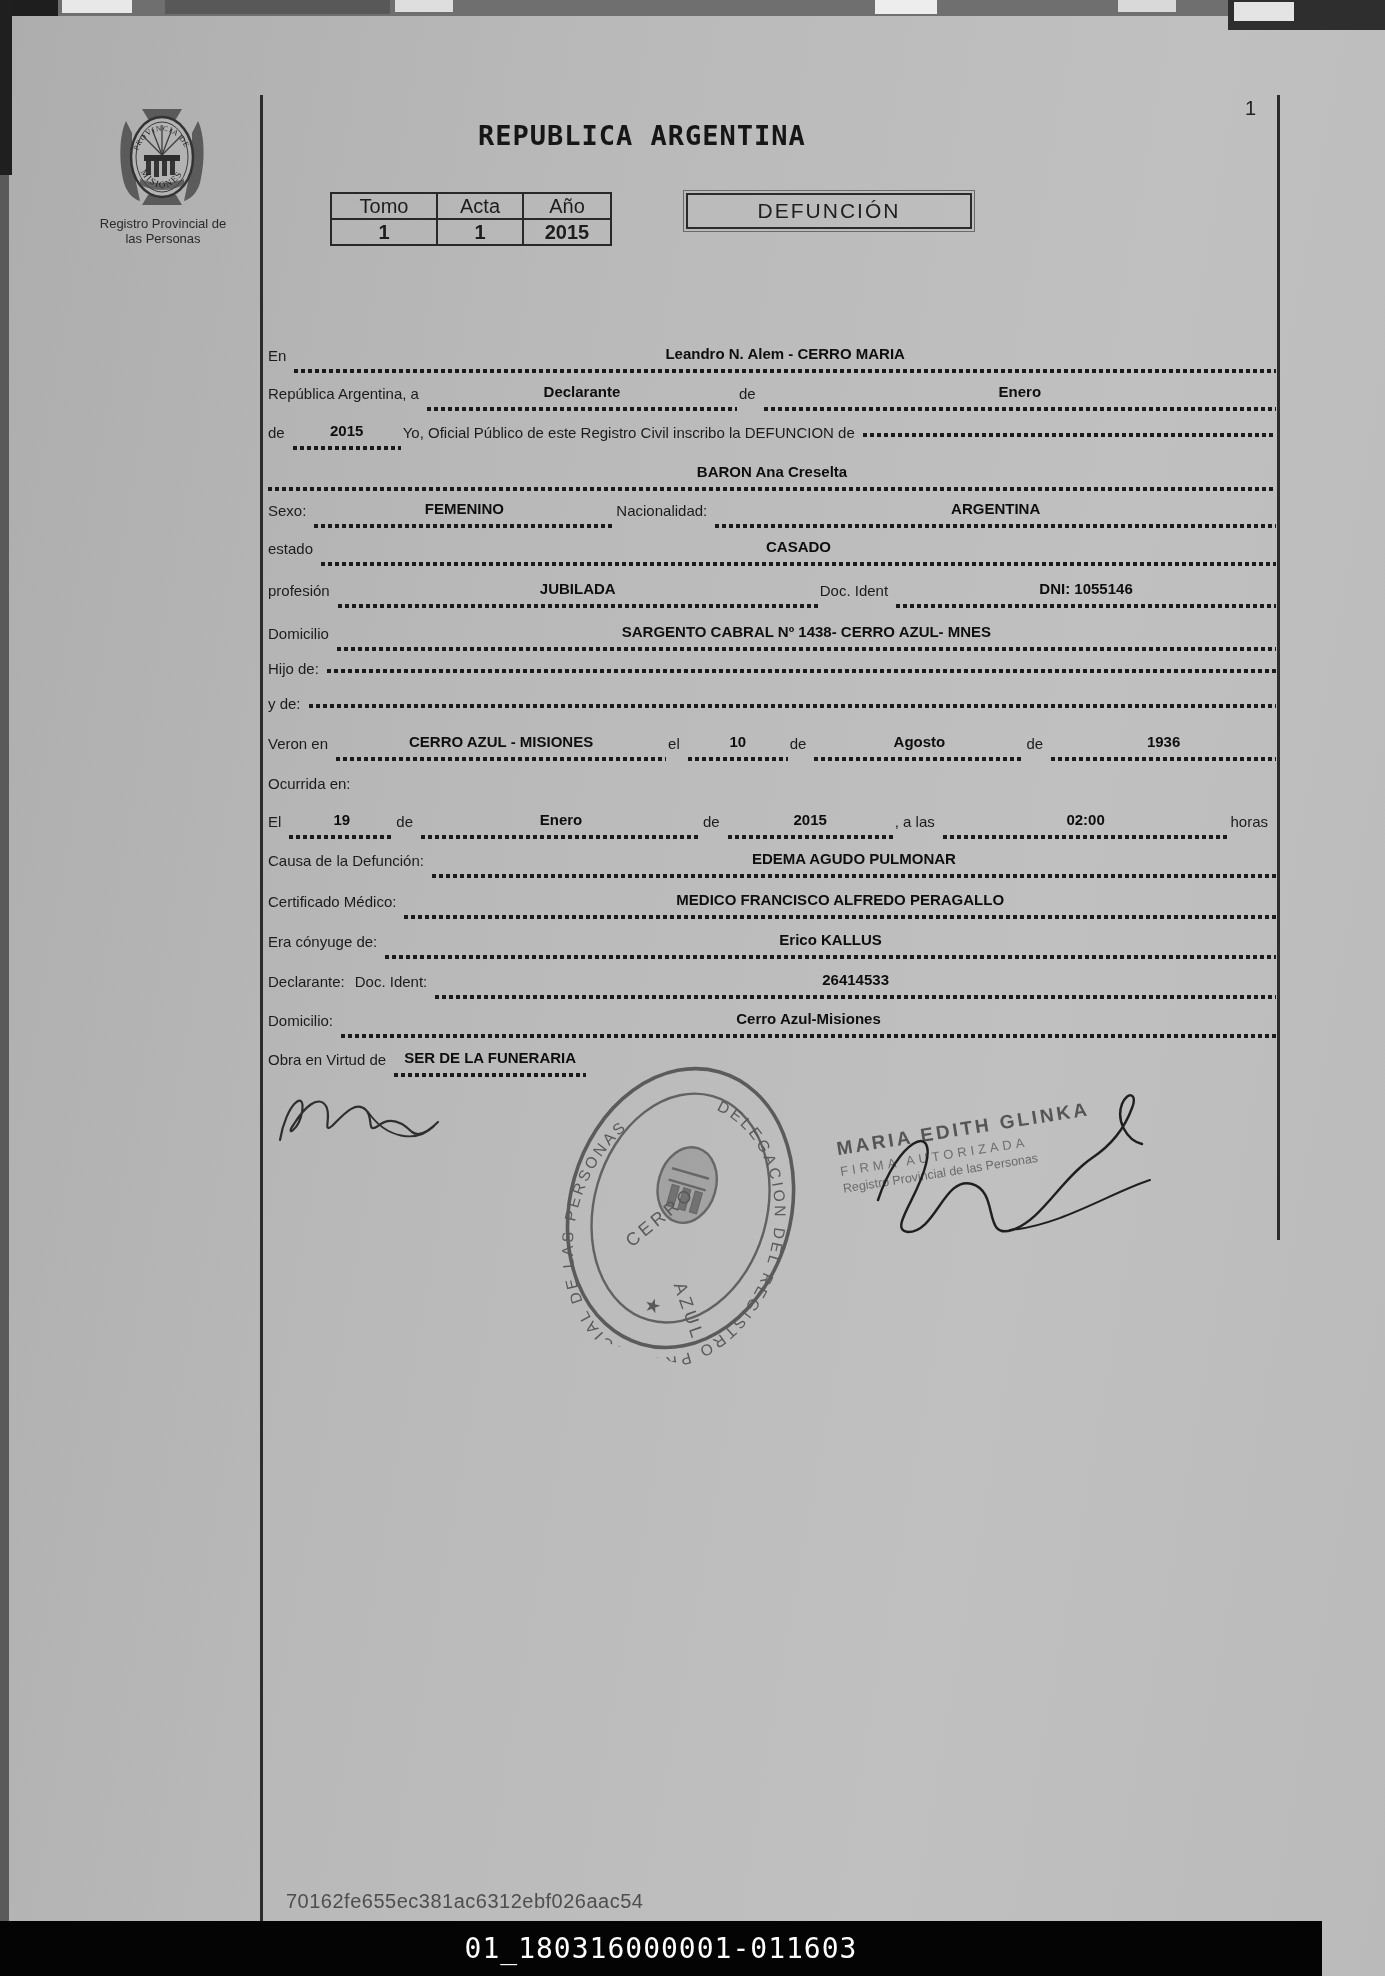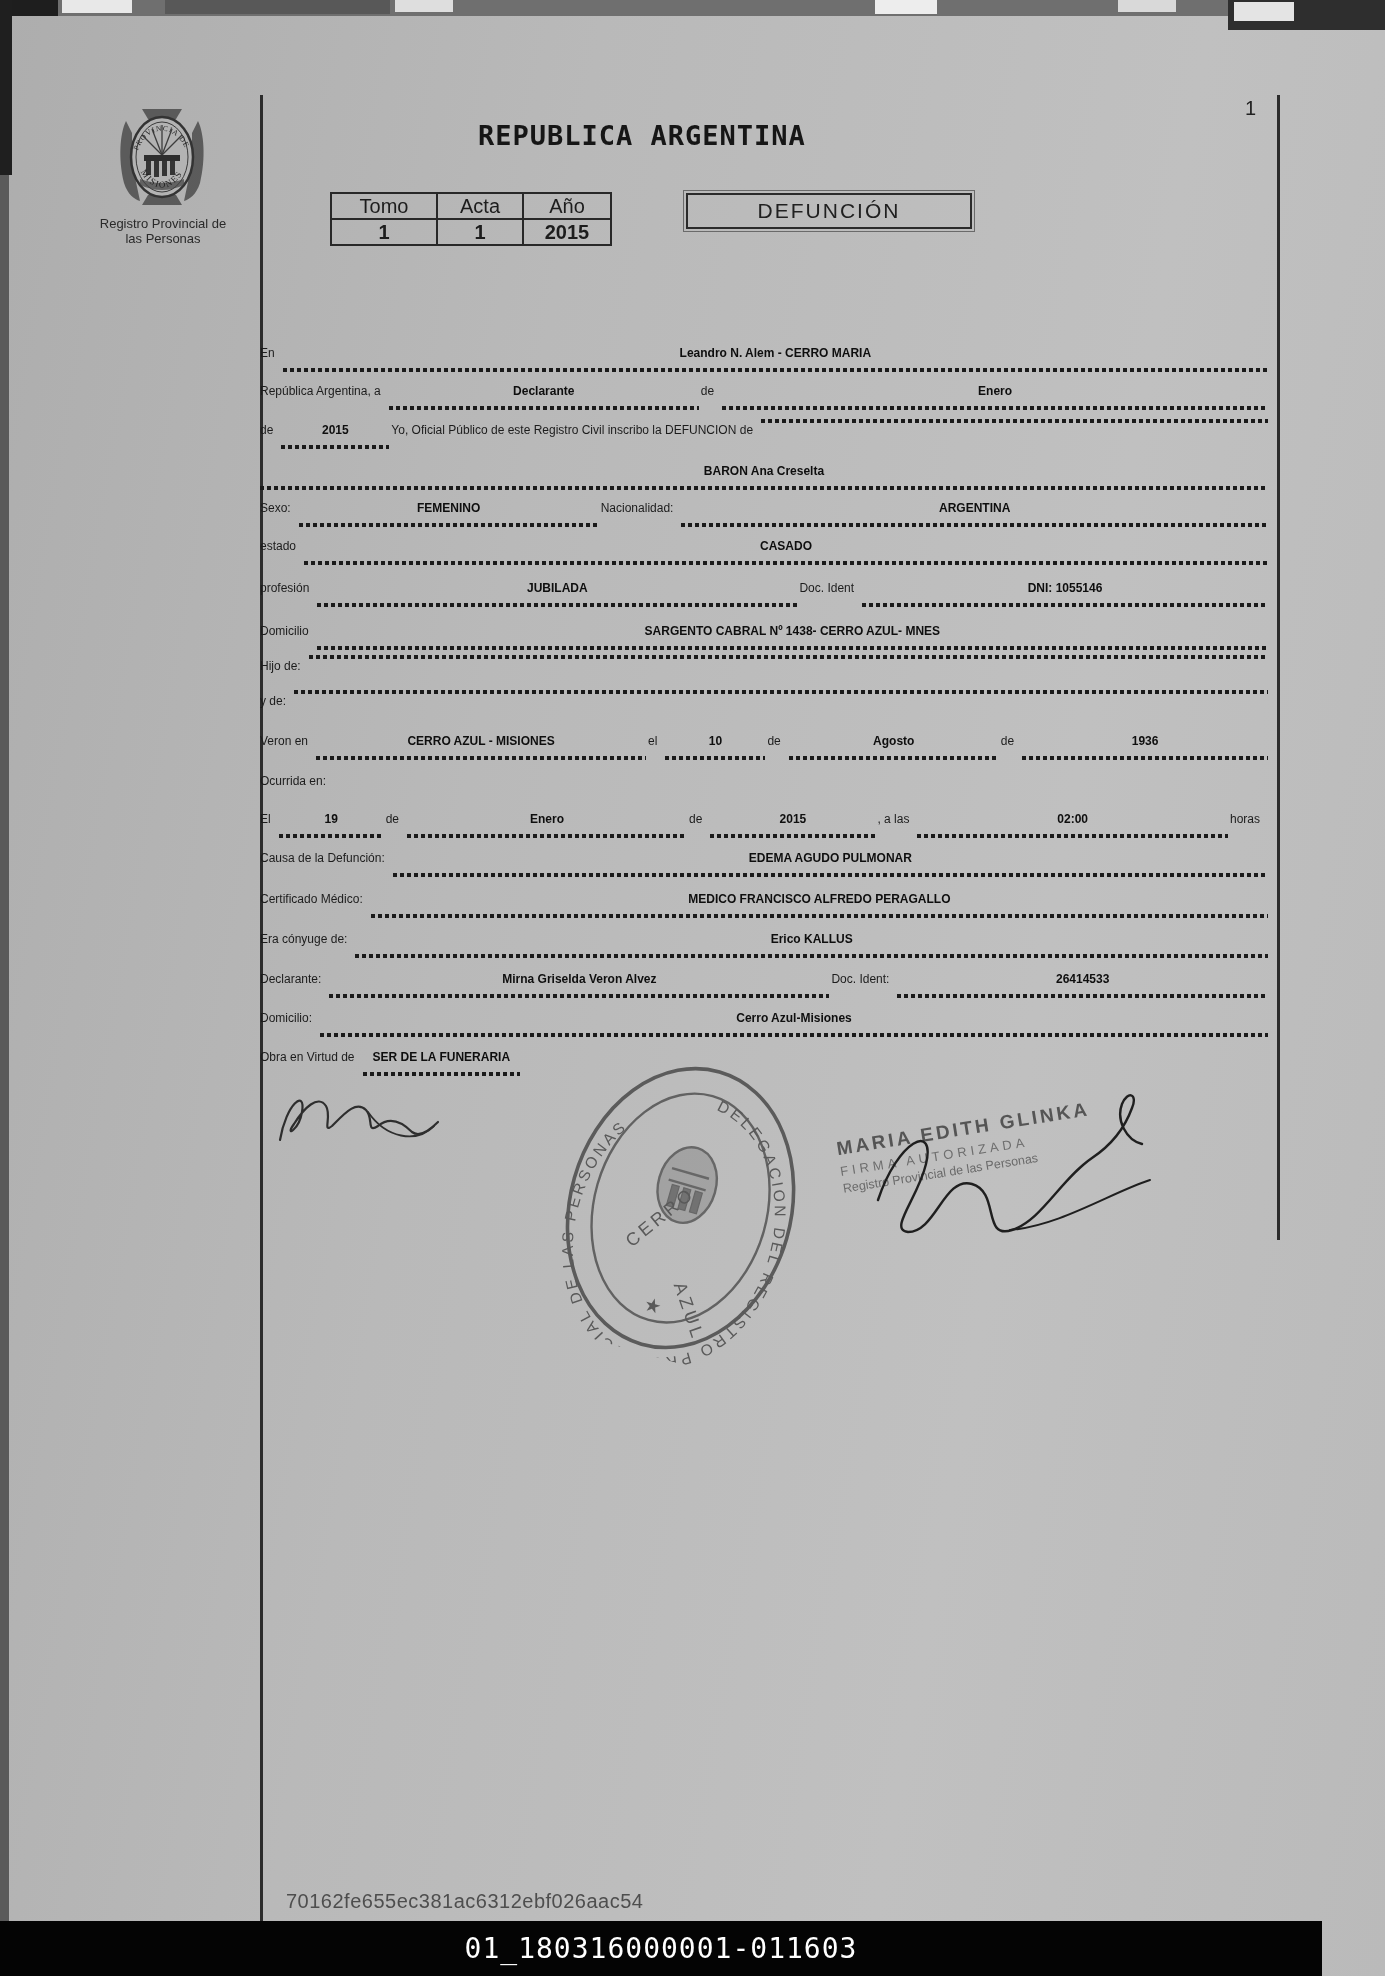--- a/index.html
+++ b/index.html
@@ -24,22 +24,22 @@
   .rtable .vals td{font-weight:bold;}
   
   .defbox{position:absolute;left:686px;top:193px;width:282px;height:32px;border:2px solid #2b2b2b;
           outline:1px solid #6a6a6a;outline-offset:2px;display:flex;align-items:center;justify-content:center;
           font-size:21px;letter-spacing:2px;color:#202020;}
   
   .emblem{position:absolute;left:112px;top:103px;}
   .logo-caption{position:absolute;left:78px;top:216px;width:170px;text-align:center;
                 font-size:13px;line-height:15px;color:#2a2a2a;}
   
-  .row{position:absolute;left:260px;width:1008px;height:34px;display:flex;align-items:flex-start;
-       font-size:12px;white-space:nowrap;line-height:26px;}
+  .row{position:absolute;left:268px;width:1008px;height:34px;display:flex;align-items:center;
+       font-size:15px;white-space:nowrap;line-height:26px;}
   .lbl{padding-right:8px;color:#1c1c1c;flex:0 0 auto;padding-bottom:2px;}
   .txt{padding:0 8px 2px 2px;color:#1c1c1c;flex:0 0 auto;}
   .fld{position:relative;text-align:center;font-weight:bold;color:#0e0e0e;padding:0 10px 7px 10px;flex:0 0 auto;}
   .fld.grow{flex:1 1 auto;}
   .fld::after{content:"";position:absolute;left:0;right:0;bottom:1px;height:4px;
       background:repeating-linear-gradient(90deg,#1a1a1a 0 4px,transparent 4px 7px);}
   
   .stampwrap{position:absolute;left:560px;top:1058px;transform:rotate(16deg);opacity:.88;}
   .authstamp{position:absolute;left:838px;top:1118px;transform:rotate(-9deg);color:#5c5c5c;}
   .authstamp .l1{font-size:19px;font-weight:bold;letter-spacing:3px;color:#555;}
@@ -228,21 +228,20 @@
     <span class="fld grow"><span>MEDICO FRANCISCO ALFREDO PERAGALLO</span></span>
   </div>
 
   <div class="row" style="top:926px">
     <span class="lbl">Era cónyuge de:</span>
     <span class="fld grow"><span>Erico KALLUS</span></span>
   </div>
 
   <div class="row" style="top:966px">
     <span class="lbl">Declarante:</span>
-    <span class="fld" style="width:480px"><span>Mirna Griselda Veron Alvez</span></span>
     <span class="txt">Doc. Ident:</span>
     <span class="fld grow"><span>26414533</span></span>
   </div>
 
   <div class="row" style="top:1005px">
     <span class="lbl">Domicilio:</span>
     <span class="fld grow"><span>Cerro Azul-Misiones</span></span>
   </div>
 
   <div class="row" style="top:1044px">

